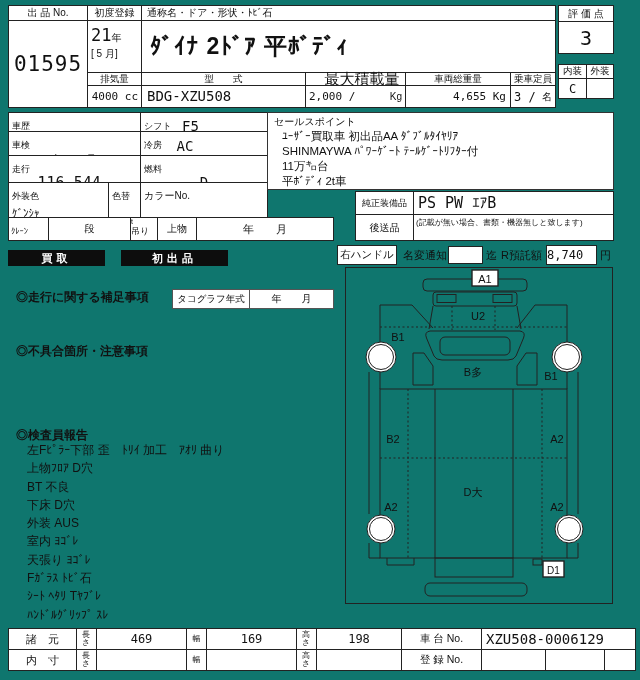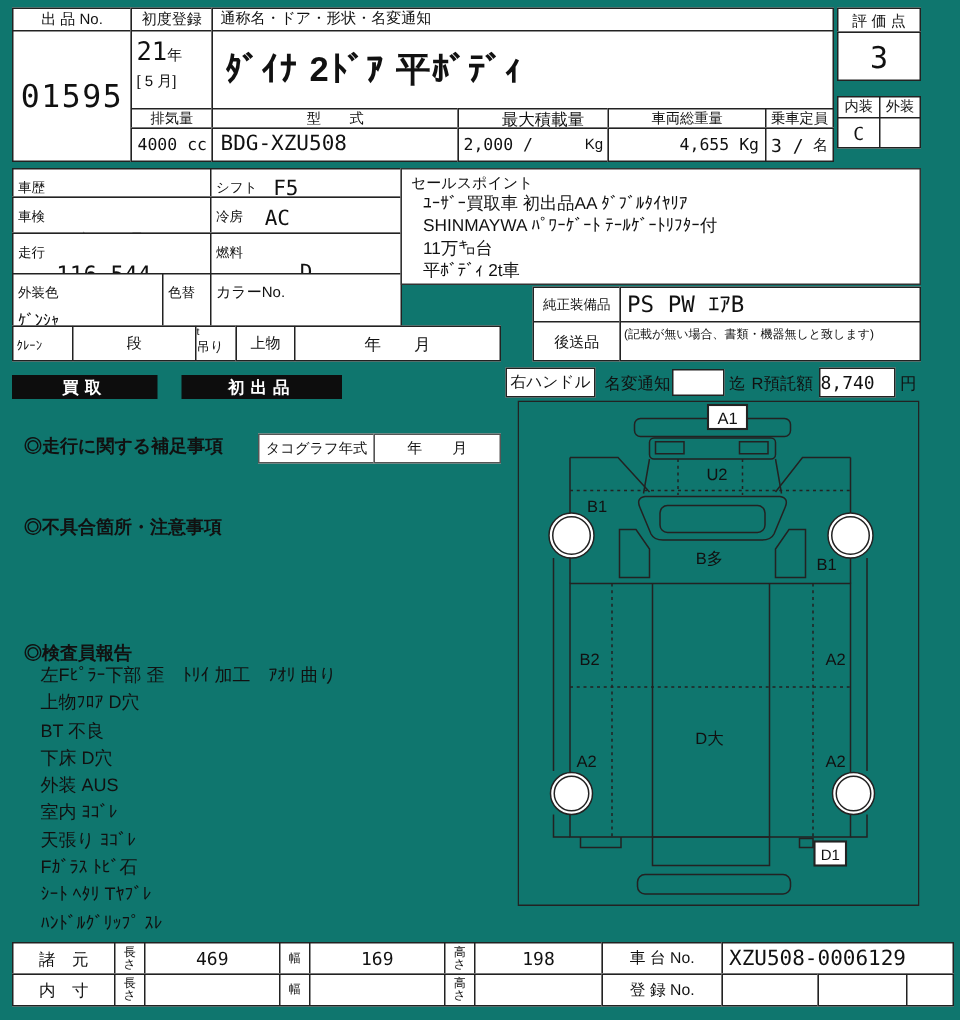--- a/index.html
+++ b/index.html
@@ -9,48 +9,48 @@
   .c{border:1px solid #222;background:#fff;}
   .c2{border:1.5px solid #333;background:#fff;}
   .ctr{display:flex;align-items:center;justify-content:center;}
   .btw{display:flex;align-items:center;justify-content:space-between;padding:0 3px;}
   .mono{font-family:"DejaVu Sans Mono",monospace;}
   .lbl{font-size:9px;line-height:10px;color:#111;}
   .badge{background:#0d0d0d;color:#fff;font-size:11px;font-weight:bold;
          display:flex;align-items:center;justify-content:center;letter-spacing:4px;}
   .h12{font-size:12px;font-weight:600;}
   .note-line{font-size:12px;line-height:18.3px;white-space:pre;}
-  .vlab{font-size:8px;line-height:8.5px;text-align:center;word-break:break-all;}
+  .vlab{font-size:8px;line-height:8.5px;word-break:break-all;}
   svg{display:block;}
   svg text{font-family:"Liberation Sans",sans-serif;font-size:11px;fill:#111;}
 </style>
 </head>
 <body>
 
 <div class="page">
 
   <div class="a c ctr" style="left:8px;top:5px;width:80px;height:16px;font-size:10px">出 品 No.</div>
   <div class="a c ctr mono" style="left:8px;top:20px;width:80px;height:88px;font-size:21px;letter-spacing:1px">01595</div>
 
   <div class="a c ctr" style="left:87px;top:5px;width:55px;height:16px;font-size:10px">初度登録</div>
   <div class="a c" style="left:87px;top:20px;width:55px;height:53px;padding:4px 3px 0 3px">
     <div style="white-space:nowrap"><span class="mono" style="font-size:17px">21</span><span style="font-size:10px">年</span></div>
     <div style="font-size:10px;margin-top:2px">[ 5 月]</div>
   </div>
 
-  <div class="a c" style="left:141px;top:5px;width:415px;height:16px;font-size:10px;line-height:14px;padding-left:5px">通称名・ドア・形状・名変通知</div>
+  <div class="a c" style="left:141px;top:5px;width:415px;height:16px;font-size:10px;line-height:14px;padding-left:5px">通称名・ドア・形状・ﾄﾋﾞ石</div>
   <div class="a c" style="left:141px;top:20px;width:415px;height:53px;font-size:23px;font-weight:600;line-height:50px;padding-left:8px;letter-spacing:1px;white-space:nowrap;overflow:hidden">ﾀﾞｲﾅ 2ﾄﾞｱ 平ﾎﾞﾃﾞｨ</div>
 
   <div class="a c ctr" style="left:87px;top:72px;width:55px;height:14px;font-size:9.5px">排気量</div>
   <div class="a c mono" style="left:87px;top:85px;width:55px;height:23px;font-size:11px;line-height:21px;text-align:right;padding-right:3px">4000 cc</div>
 
   <div class="a c ctr" style="left:141px;top:72px;width:165px;height:14px;font-size:9.5px">型　　式</div>
   <div class="a c mono" style="left:141px;top:85px;width:165px;height:23px;font-size:14px;line-height:21px;padding-left:5px">BDG-XZU508</div>
 
-  <div class="a c ctr" style="left:305px;top:72px;width:114px;height:14px;font-size:11px">最大積載量</div>
+  <div class="a c ctr" style="left:305px;top:72px;width:114px;height:14px;font-size:15px">最大積載量</div>
   <div class="a c btw" style="left:305px;top:85px;width:101px;height:23px">
     <span class="mono" style="font-size:11px">2,000 /</span>
     <span style="font-size:10px">Kg</span>
   </div>
 
   <div class="a c ctr" style="left:405px;top:72px;width:106px;height:14px;font-size:9.5px">車両総重量</div>
   <div class="a c mono" style="left:405px;top:85px;width:106px;height:23px;font-size:11px;line-height:21px;text-align:right;padding-right:4px">4,655 Kg</div>
 
   <div class="a c ctr" style="left:510px;top:72px;width:46px;height:14px;font-size:9.5px">乗車定員</div>
   <div class="a c btw" style="left:510px;top:85px;width:46px;height:23px">

